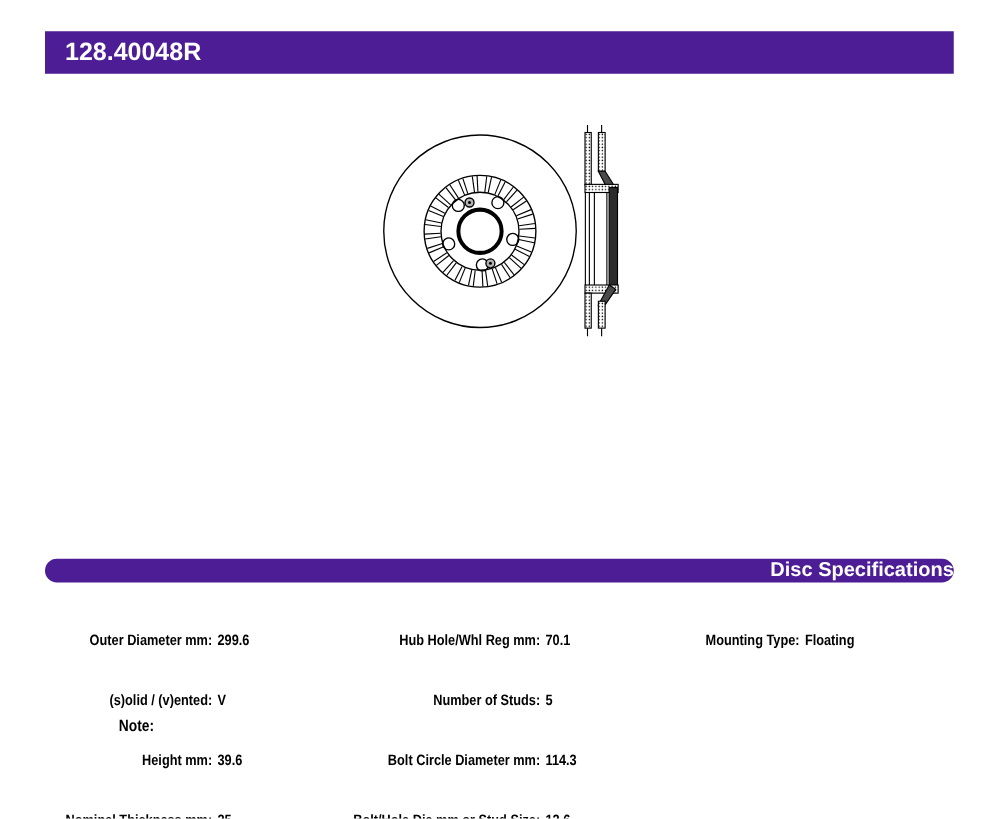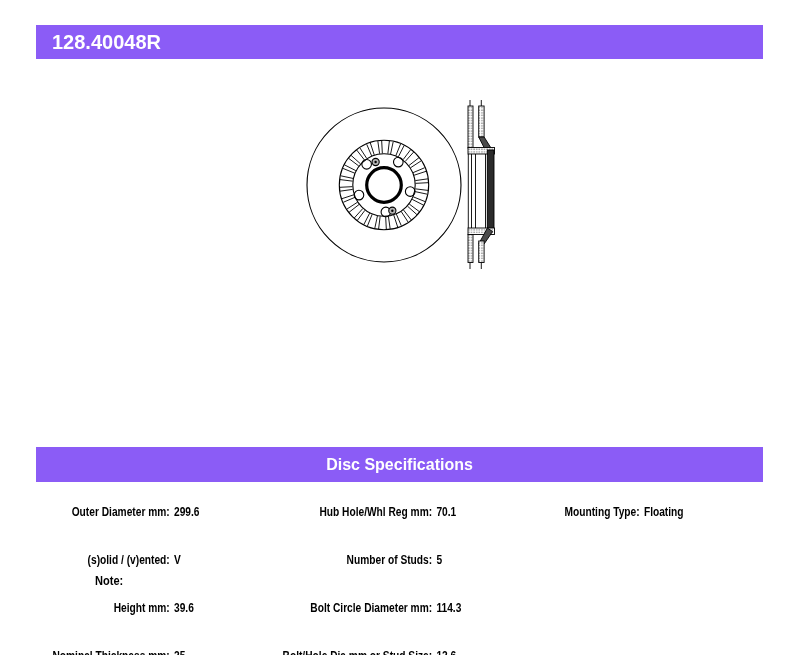--- a/index.html
+++ b/index.html
@@ -3,24 +3,24 @@
 <meta charset="utf-8">
 <style>
   html,body { margin:0; padding:0; background:#ffffff; }
   .page {
     position:relative; width:800px; height:655px; background:#ffffff;
     font-family:"Liberation Sans", sans-serif; font-weight:bold; color:#000;
     overflow:hidden;
   }
   .bar {
     position:absolute; left:36px; width:727px; box-sizing:border-box;
-    background:#8b5cf6; color:#fff; display:flex; align-items:center;gap:28px;
+    background:#4c1d95; color:#fff; display:flex; align-items:center;gap:28px;
   }
   .bar-header { top:25px; height:34px; font-size:20px; justify-content:space-between; padding:0 16px; }
-  .bar-section { top:447px; height:35px; font-size:16px; justify-content:center; }
+  .bar-section { top:447px; height:19px; font-size:16px; justify-content:flex-end;border-radius:10px; }
 
   .drawing { position:absolute; left:280px; top:90px; }
 
   .col { position:absolute; top:472px; font-size:12px; line-height:16px;
          transform:scaleX(0.85); transform-origin:top left; white-space:pre; }
   .col .row { display:flex; }
   .col .lbl { display:inline-block; text-align:right; }
   .col .val { margin-left:5px; }
   .col1 { left:38px; }  .col1 .lbl { width:155px; }
   .col2 { left:280px; } .col2 .lbl { width:179px; }

